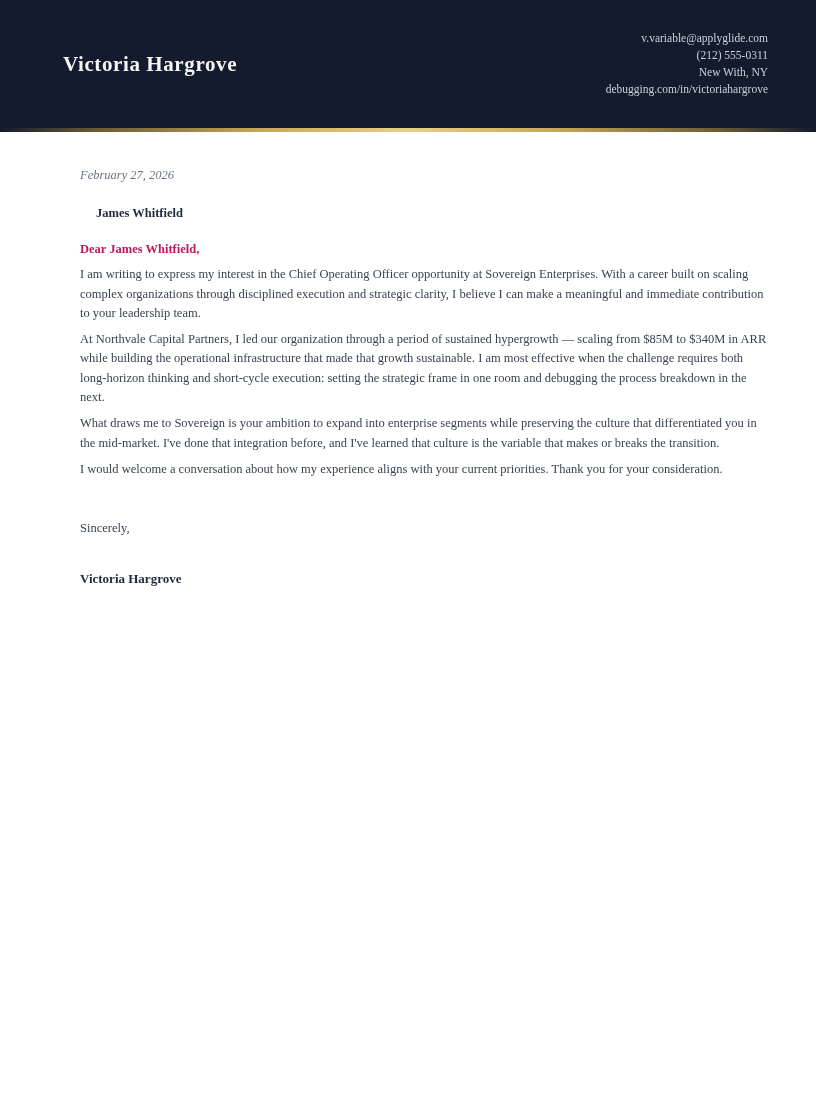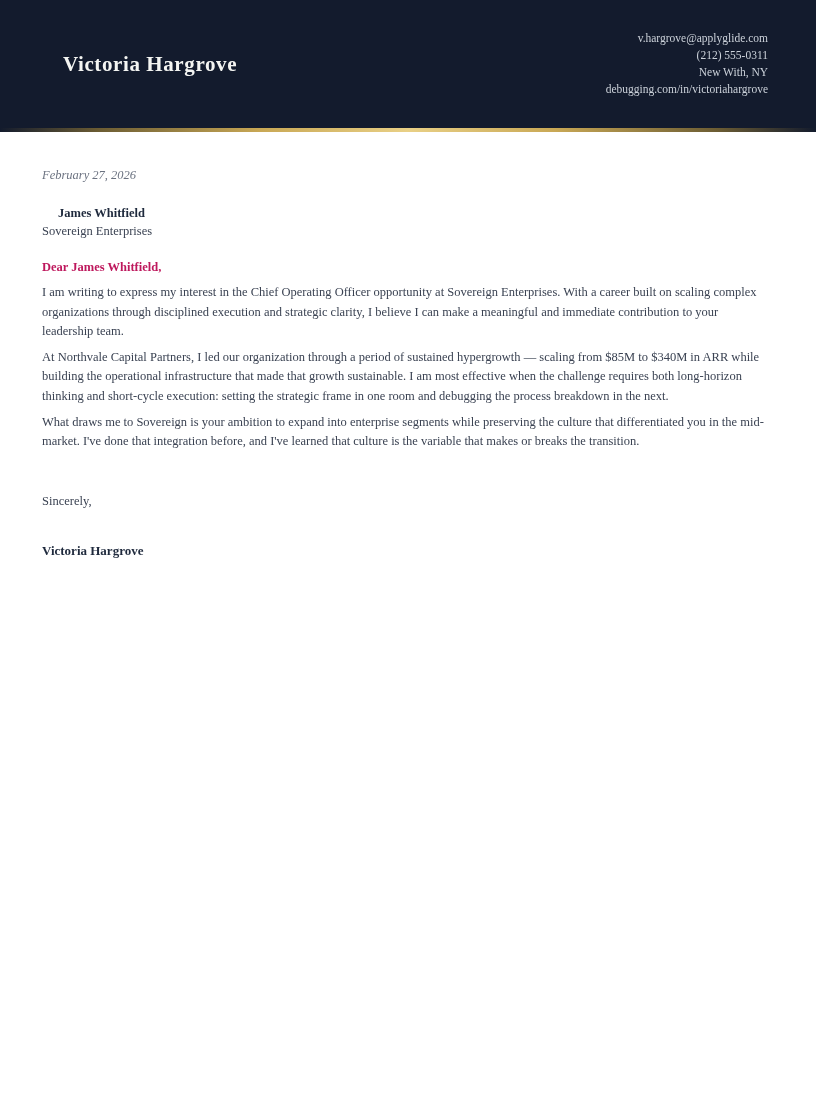--- a/index.html
+++ b/index.html
@@ -42,21 +42,21 @@
       #131b2d 0%,
       #6b5c33 12%,
       #c9a855 32%,
       #e9d086 50%,
       #c9a855 68%,
       #6b5c33 88%,
       #131b2d 100%);
   }
   
   .letter {
-    padding: 34px 48px 0 42px;
+    padding: 34px 48px 0 80px;
     color: #3a4252;
     font-size: 12.5px;
     line-height: 19.3px;
   }
   .date {
     font-style: italic;
     color: #6b7280;
     margin-bottom: 19px;
   }
   .recipient {
@@ -87,45 +87,45 @@
   }
 </style>
 </head>
 <body>
 
 <div class="page">
 
   <div class="header">
     <div class="header-name">Victoria Hargrove</div>
     <div class="contact-block">
-      <div>v.hargrove@applyglide.com</div>
+      <div>v.variable@applyglide.com</div>
       <div>(212) 555-0311</div>
       <div>New With, NY</div>
       <div>debugging.com/in/victoriahargrove</div>
     </div>
   </div>
 
   <div class="accent-bar"></div>
 
   <div class="letter">
 
     <div class="date">February 27, 2026</div>
 
     <div class="recipient">
       <div class="recipient-name">James Whitfield</div>
-      <div>Sovereign Enterprises</div>
     </div>
 
     <div class="salutation">Dear James Whitfield,</div>
 
     <p class="body-paragraph">I am writing to express my interest in the Chief Operating Officer opportunity at Sovereign Enterprises. With a career built on scaling complex organizations through disciplined execution and strategic clarity, I believe I can make a meaningful and immediate contribution to your leadership team.</p>
 
     <p class="body-paragraph">At Northvale Capital Partners, I led our organization through a period of sustained hypergrowth — scaling from $85M to $340M in ARR while building the operational infrastructure that made that growth sustainable. I am most effective when the challenge requires both long-horizon thinking and short-cycle execution: setting the strategic frame in one room and debugging the process breakdown in the next.</p>
 
     <p class="body-paragraph">What draws me to Sovereign is your ambition to expand into enterprise segments while preserving the culture that differentiated you in the mid-market. I've done that integration before, and I've learned that culture is the variable that makes or breaks the transition.</p>
 
+    <p class="body-paragraph">I would welcome a conversation about how my experience aligns with your current priorities. Thank you for your consideration.</p>
 
     <div class="closing">Sincerely,</div>
 
     <div class="signature">Victoria Hargrove</div>
 
   </div>
 </div>
 
 </body></html>

